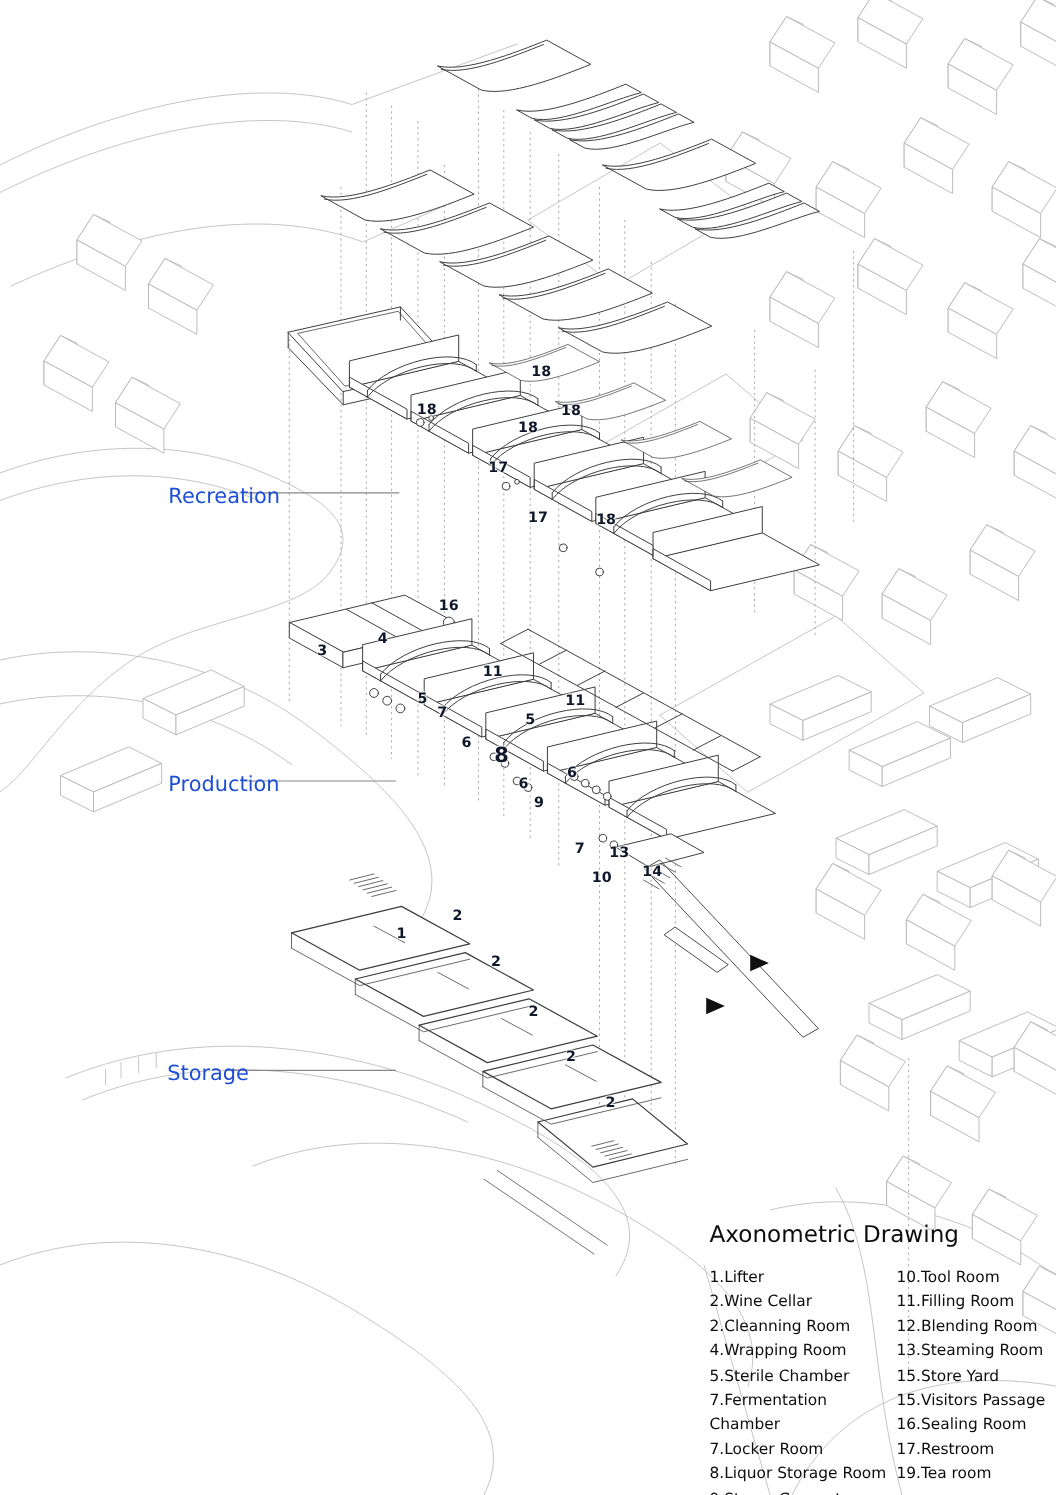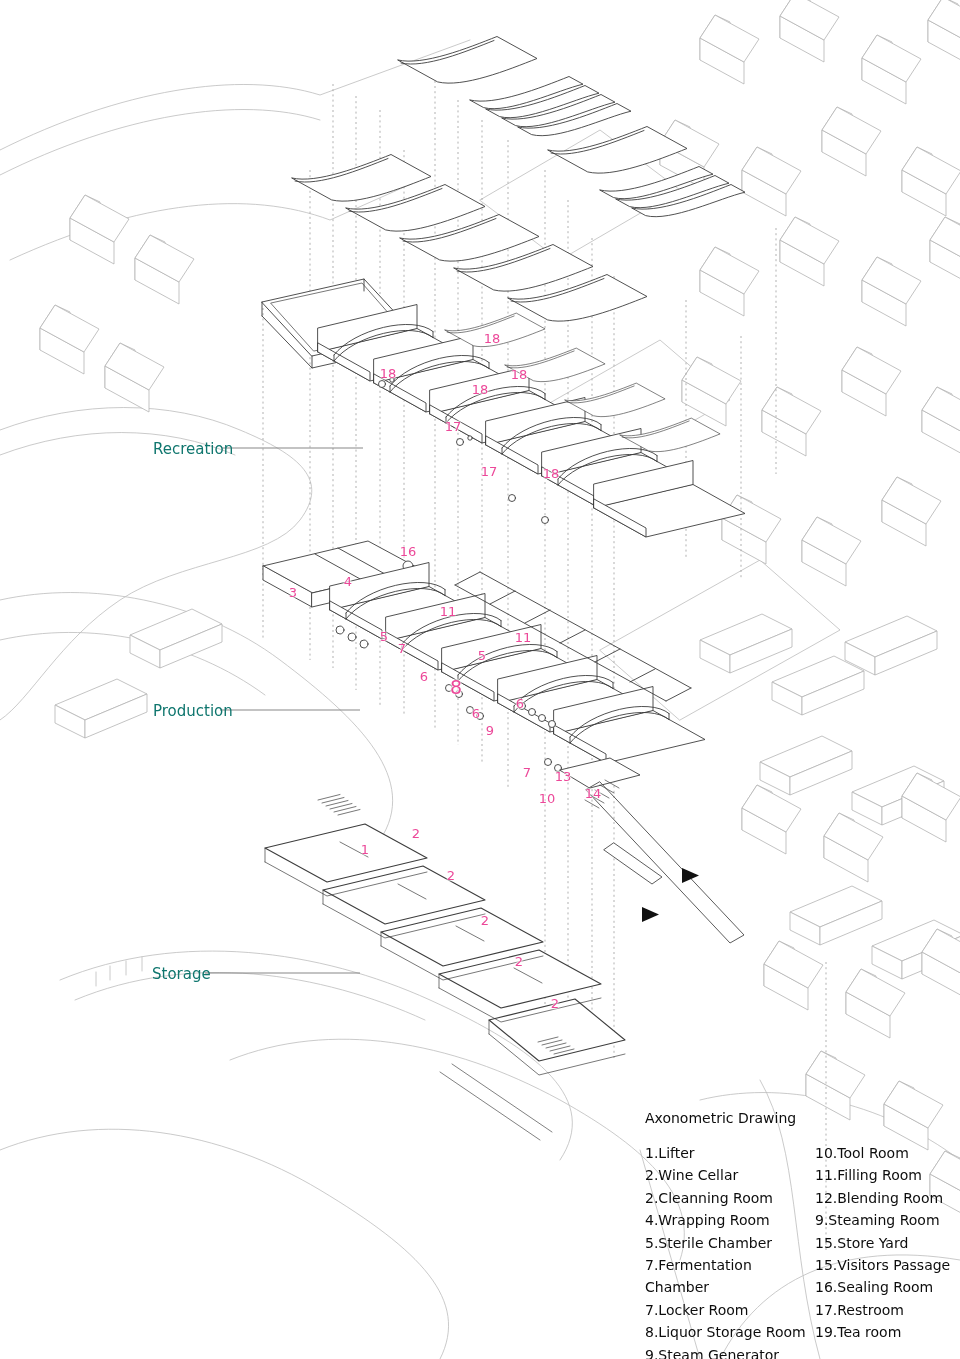--- a/index.html
+++ b/index.html
@@ -1,28 +1,28 @@
 <!DOCTYPE html>
 <html><head>
 <meta charset="utf-8">
 <style>
   html,body{margin:0;padding:0;background:#ffffff;}
   body{width:960px;height:1359px;position:relative;overflow:hidden;
        font-family:"DejaVu Sans","Liberation Sans",sans-serif;color:#111;}
   .stage{position:absolute;left:0;top:0;width:960px;height:1359px;}
   svg{position:absolute;left:0;top:0;}
 
-  .sec-label{position:absolute;font-size:15px;color:#0f766e;white-space:nowrap;}
-  .mk{position:absolute;transform:translate(-50%,-50%);font-size:13px;font-weight:400;
-      color:#ec4899;white-space:nowrap;
+  .sec-label{position:absolute;font-size:19px;color:#1d4ed8;white-space:nowrap;}
+  .mk{position:absolute;transform:translate(-50%,-50%);font-size:13px;font-weight:700;
+      color:#0f172a;white-space:nowrap;
       text-shadow:0 0 2px #fff,0 0 2px #fff,0 0 3px #fff;}
   .mk-big{font-size:19px;}
 
   .legend{position:absolute;left:645px;top:1110px;width:315px;}
-  .legend-title{font-size:14px;font-weight:400;color:#0d0d0d;margin:0 0 16px 0;}
+  .legend-title{font-size:21px;font-weight:400;color:#0d0d0d;margin:0 0 16px 0;}
   .legend-cols{display:flex;}
   .legend-col{list-style:none;margin:0;padding:0;font-size:14px;line-height:22.4px;color:#0d0d0d;}
   .legend-col.c1{width:170px;}
 </style>
 </head>
 <body>
 
 <div class="stage">
 
 <svg width="960" height="1359" viewBox="0 0 960 1359">
@@ -333,21 +333,21 @@
       <li>5.Sterile Chamber</li>
       <li>7.Fermentation Chamber</li>
       <li>7.Locker Room</li>
       <li>8.Liquor Storage Room</li>
       <li>9.Steam Generator Room</li>
     </ul>
     <ul class="legend-col c2">
       <li>10.Tool Room</li>
       <li>11.Filling Room</li>
       <li>12.Blending Room</li>
-      <li>9.Steaming Room</li>
+      <li>13.Steaming Room</li>
       <li>15.Store Yard</li>
       <li>15.Visitors Passage</li>
       <li>16.Sealing Room</li>
       <li>17.Restroom</li>
       <li>19.Tea room</li>
     </ul>
   </div>
 </div>
 
 </div>

